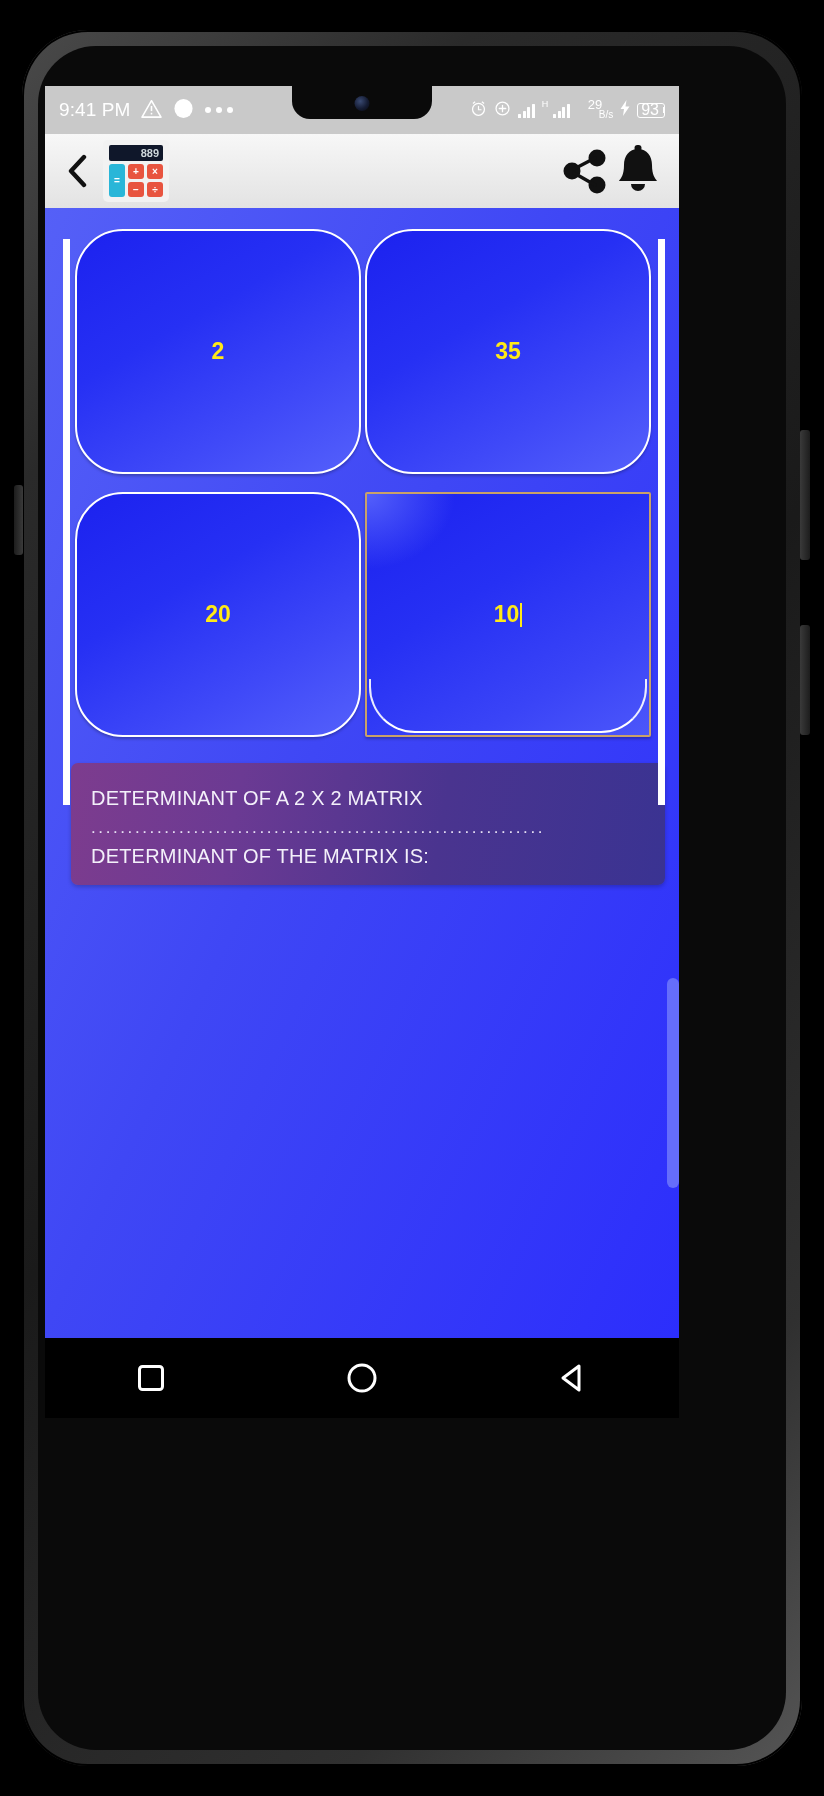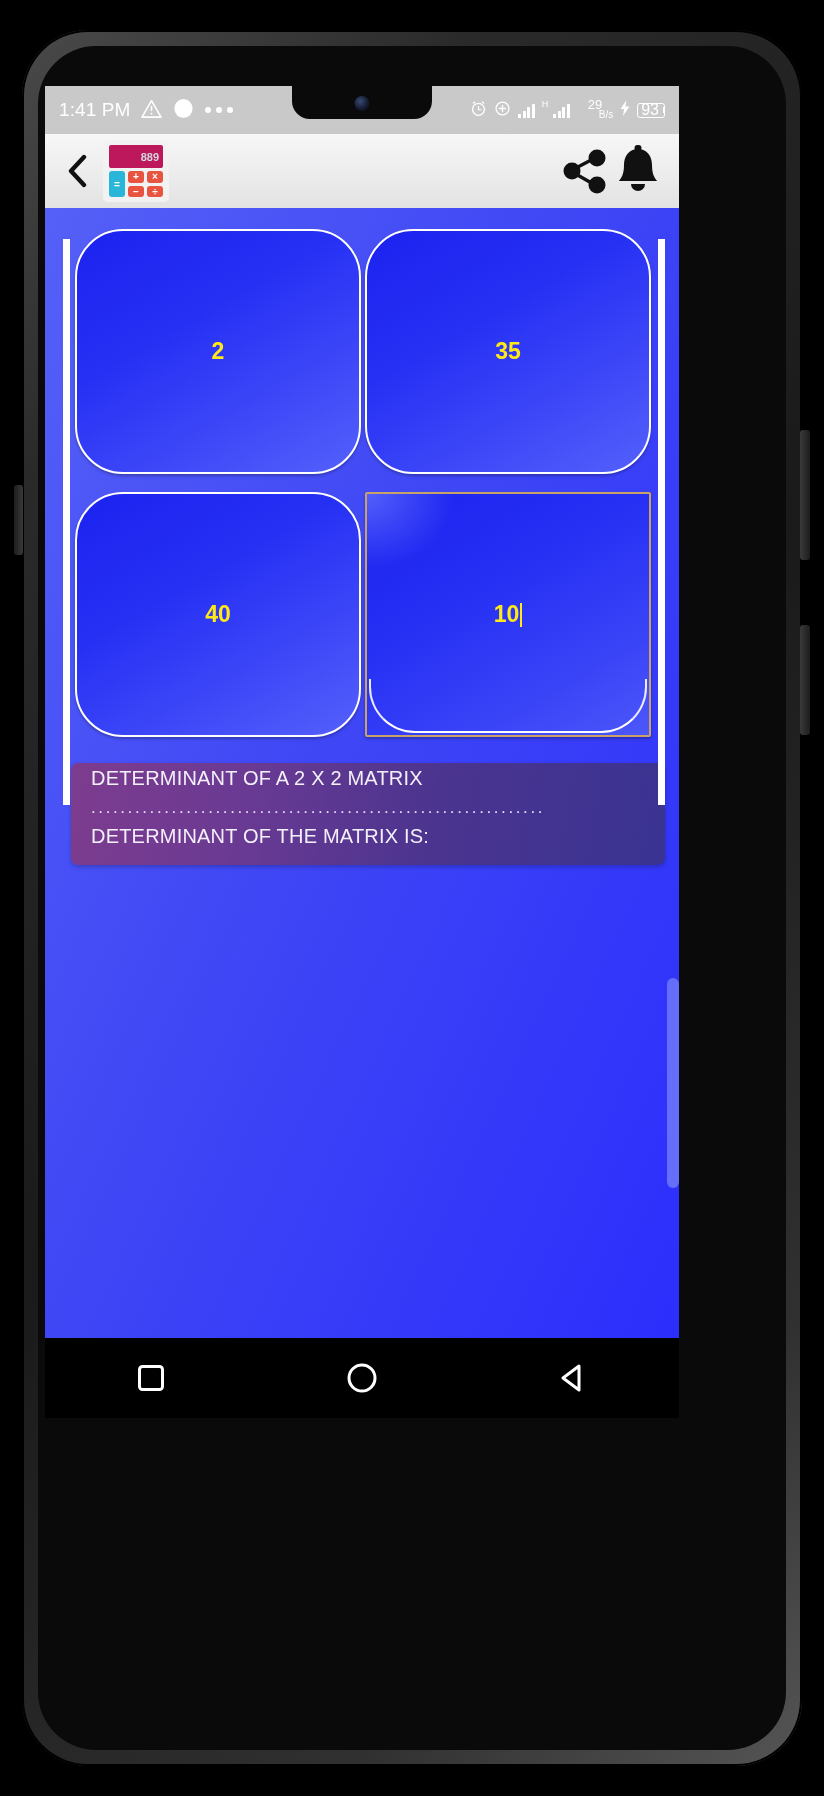--- a/index.html
+++ b/index.html
@@ -112,22 +112,22 @@
   #back-btn { width: 34px; display:flex; align-items:center; justify-content:center; }
   #calc-icon {
     width: 66px; height: 62px;
     background: #f2f2f2;
     border-radius: 5px;
     margin-left: 8px;
     padding: 5px 6px;
     display: flex; flex-direction: column; gap: 3px;
   }
   #calc-screen {
-    background: #be185d; border-radius: 2px;
-    height: 23px; color: #cfd8dc;
+    background: #0f172a; border-radius: 2px;
+    height: 16px; color: #cfd8dc;
     font-size: 11px; font-weight: 700;
     display: flex; align-items: center; justify-content: flex-end;
     padding-right: 4px;
   }
   #calc-keys { display: grid; grid-template-columns: 1fr 1fr 1fr; gap: 3px; flex: 1; }
   .ck { background: #e8543f; border-radius: 3px; color: #fff;
         font-size: 10px; font-weight: 700;
         display: flex; align-items: center; justify-content: center; }
   .ck.eq { grid-row: 1 / span 2; background: #29b6d8; }
   #appbar-spacer { flex: 1; }
@@ -215,21 +215,21 @@
     font-family: "Liberation Sans", sans-serif;
     cursor: pointer;
     box-shadow: 0 1px 2px rgba(0,0,0,.18);
   }
 
   
   #result-panel {
     margin: 26px 14px 0 26px;
     background: linear-gradient(100deg,#7d3c8e 0%,#6b3a93 28%,#4a348f 62%,#3a3392 100%);
     border-radius: 7px;
-    padding: 4px 20px 18px 20px;
+    padding: 24px 20px 18px 20px;
     color: #f3f0fa;
     box-shadow: 0 2px 4px rgba(0,0,0,.22);
     position: relative;
   }
   .res-line { font-size: 20px; letter-spacing: .2px; line-height: 1.1; }
   .res-dots {
     font-size: 17px; letter-spacing: 2.6px;
     color: #e8e2f4;
     margin: 9px 0 7px 0;
     white-space: nowrap; overflow: hidden;
@@ -264,21 +264,21 @@
 <div class="side-btn" id="btn-vol"></div>
 <div class="side-btn" id="btn-left"></div>
 
 <div id="screen">
 
   <div id="notch"></div>
   <div id="camera"></div>
 
   <div id="status-bar">
     <div id="status-left">
-      <span id="clock">1:41 PM</span>
+      <span id="clock">9:41 PM</span>
       <span class="sb-ic">
         <svg width="21" height="19" viewBox="0 0 24 22">
             <path d="M12 2 L23 21 H1 Z" fill="none" stroke="#fff" stroke-width="1.8" stroke-linejoin="round"></path>
             <rect x="11.1" y="8" width="1.8" height="6" fill="#fff"></rect>
             <rect x="11.1" y="16" width="1.8" height="1.9" fill="#fff"></rect>
           </svg>
       </span>
       <span class="sb-ic">
         <svg width="21" height="21" viewBox="0 0 22 22">
             <ellipse cx="11" cy="11" rx="9.5" ry="10" fill="#fff"></ellipse>
@@ -382,21 +382,21 @@
         <div class="cell">
           <span>2</span>
         </div>
         <div class="cell">
           <span>35</span>
         </div>
       </div>
 
       <div class="mrow" id="row2">
         <div class="cell">
-          <span>40</span>
+          <span>20</span>
         </div>
         <div class="cell focused">
           <span>10</span>
             <span class="caret"></span>
         </div>
       </div>
     </div>
 
 
     <div id="result-panel">

